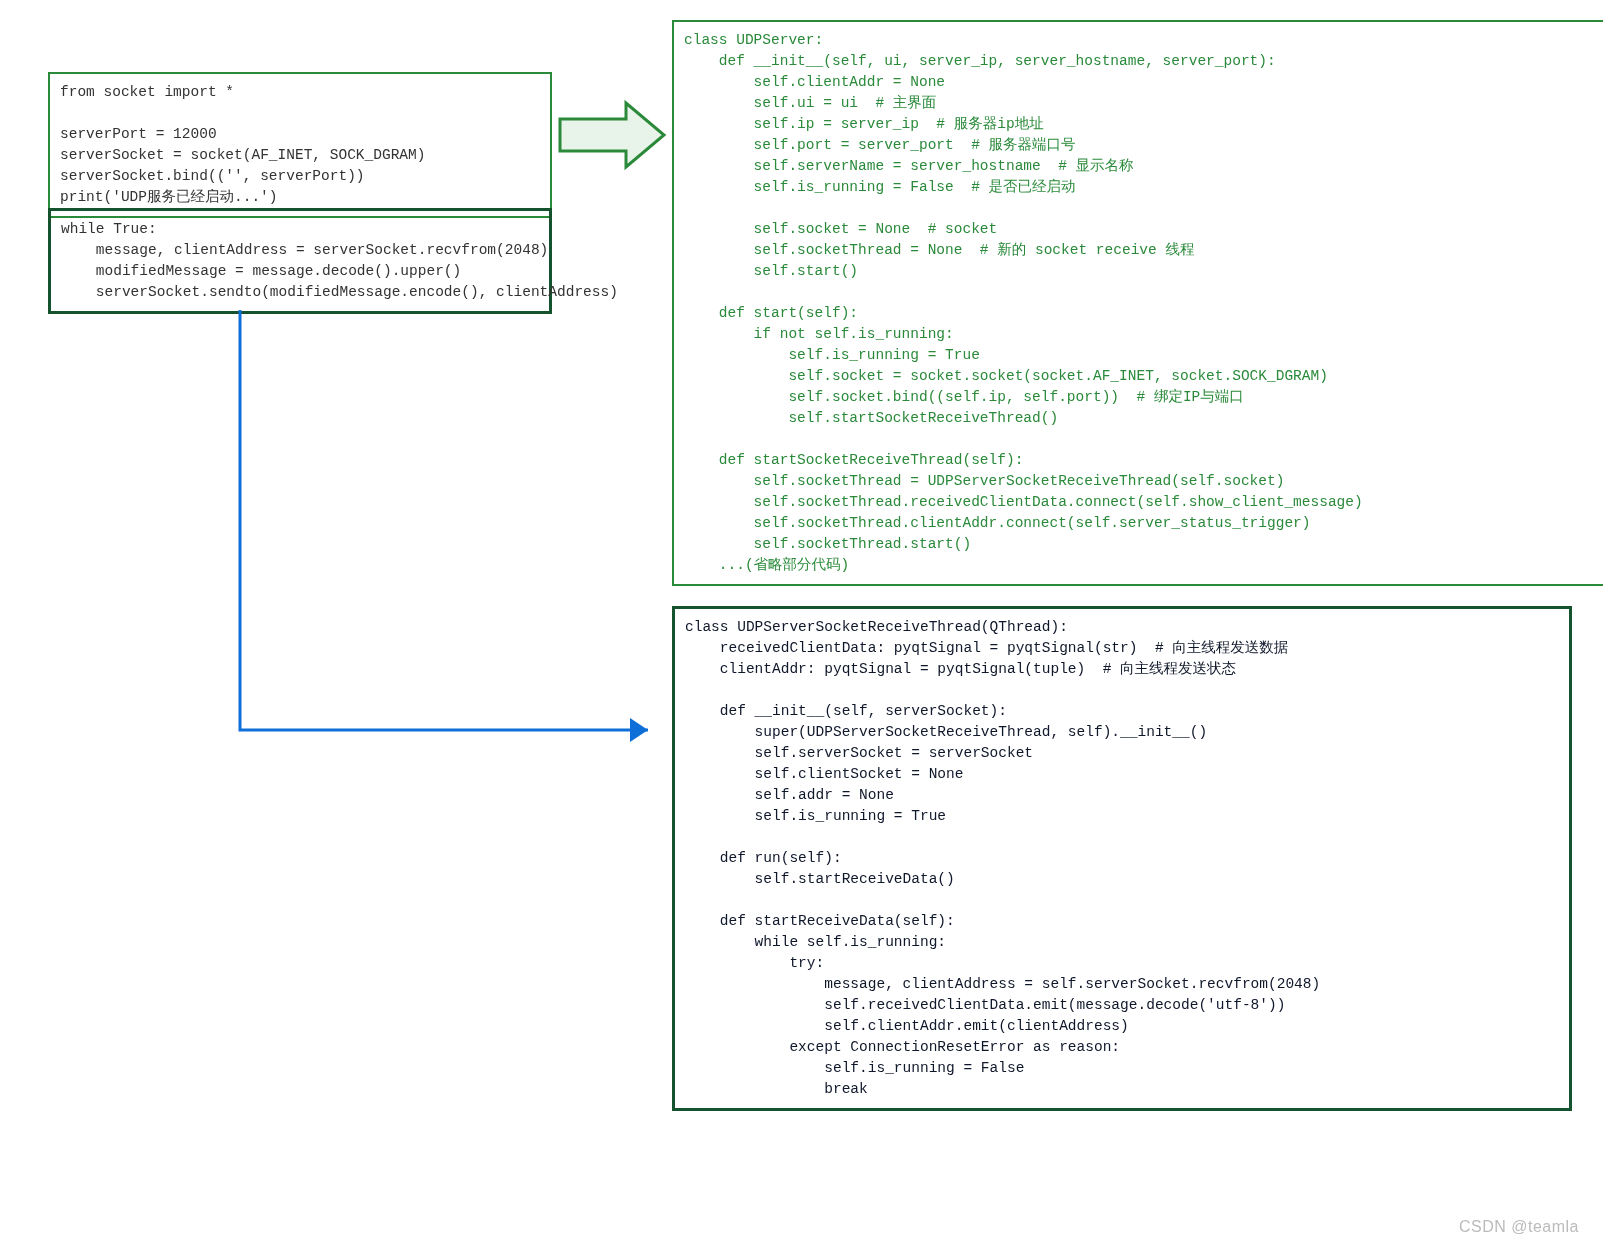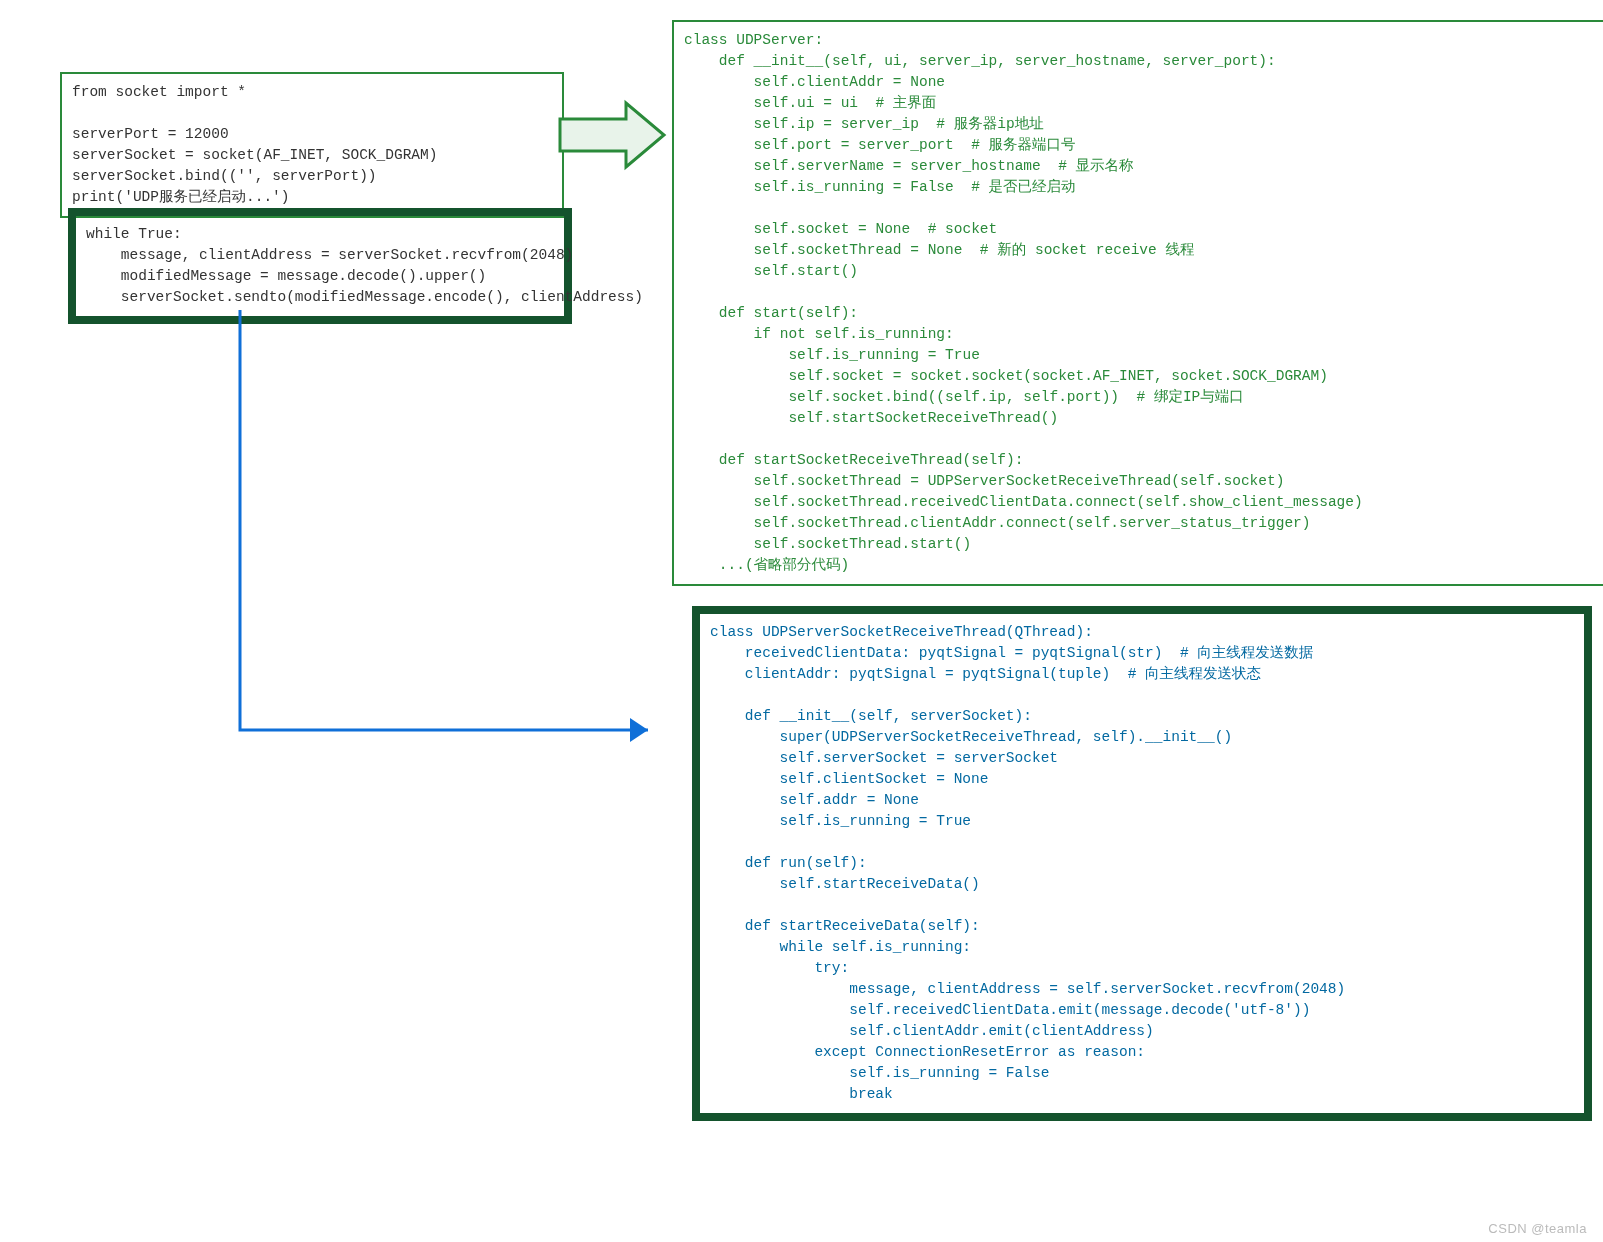--- a/index.html
+++ b/index.html
@@ -13,39 +13,39 @@
     font-size: 14.5px;
     position: relative;
   }
   .box {
     position: absolute;
     padding: 8px 10px;
     white-space: pre;
     line-height: 1.45;
   }
   .green-border { border: 2px solid #2a8a3a; }
-  .blue-border  { border: 8px solid #14532d; margin-left: 20px; }
+  .blue-border  { border: 3px solid #14532d; }
   .code-dark   { color: #333333; }
   .code-green  { color: #2a8a3a; }
-  .code-blue   { color: #0369a1; }
+  .code-blue   { color: #0f172a; }
   .watermark {
     position: absolute;
-    right: 16px;
+    right: 24px;
     bottom: 6px;
     font-family: Arial, sans-serif;
-    font-size: 13px;
+    font-size: 16px;
     color: #bbbbbb;
     letter-spacing: 0.5px;
     text-align: center;
   }
 </style>
 </head>
 <body>
 
-<div class="box green-border code-dark" style="left:60px; top:72px; width:504px;">from socket import *
+<div class="box green-border code-dark" style="left:48px; top:72px; width:504px;">from socket import *
 
 serverPort = 12000
 serverSocket = socket(AF_INET, SOCK_DGRAM)
 serverSocket.bind(('', serverPort))
 print('UDP服务已经启动...')</div>
 
 <div class="box blue-border code-dark" style="left:48px; top:208px; width:504px;">while True:
     message, clientAddress = serverSocket.recvfrom(2048)
     modifiedMessage = message.decode().upper()
     serverSocket.sendto(modifiedMessage.encode(), clientAddress)</div>

